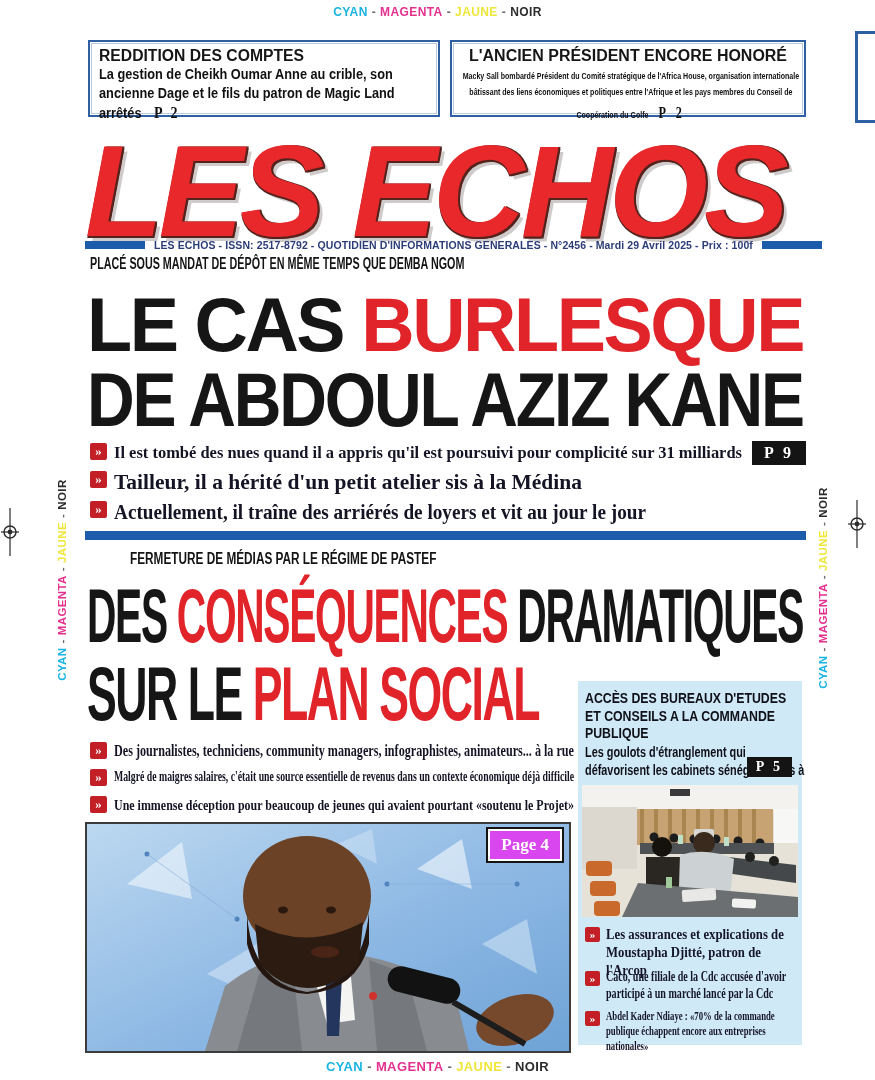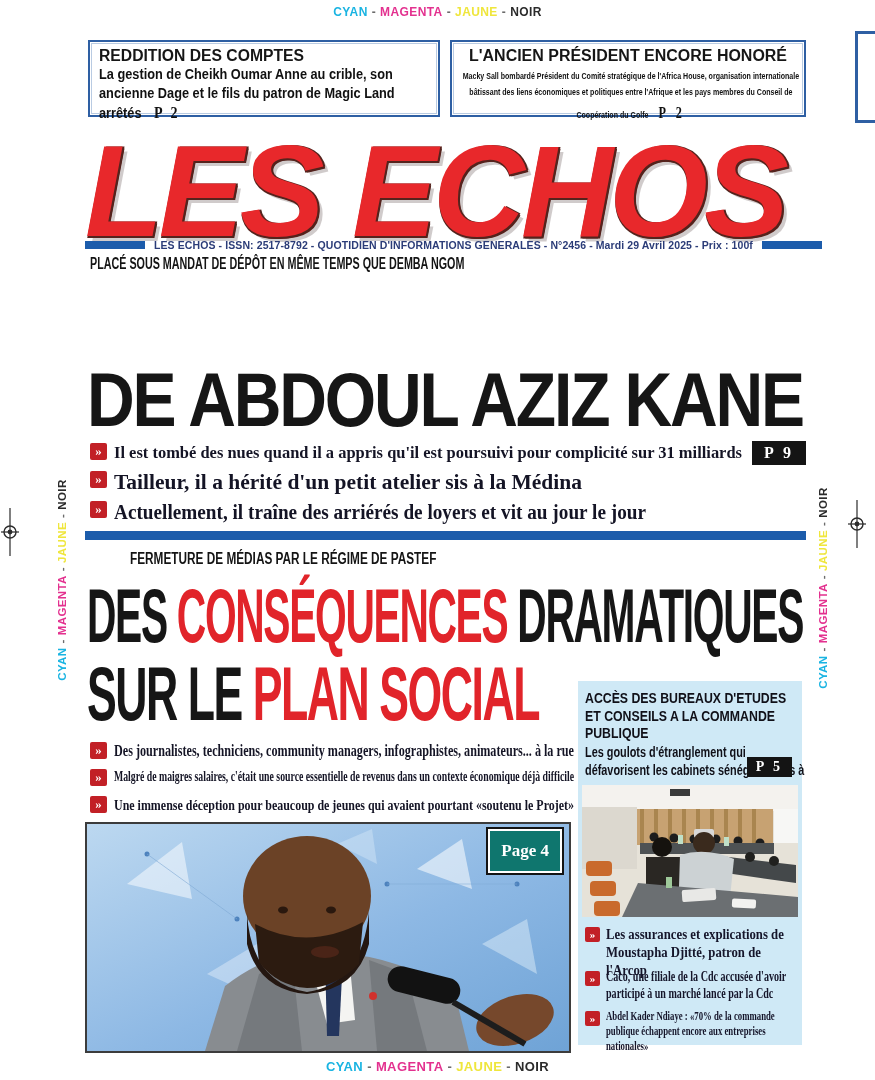--- a/index.html
+++ b/index.html
@@ -55,23 +55,23 @@
         font-size:13px;line-height:16px;text-align:center;margin-right:7px;border-radius:2px;
         font-family:"Liberation Serif","DejaVu Serif",serif;}
   .btxt{font-family:"Liberation Serif","DejaVu Serif",serif;font-weight:bold;color:#141425;}
   .pbadge{position:absolute;background:#141414;color:#fff;font-family:"Liberation Serif","DejaVu Serif",serif;
           font-weight:bold;font-size:16px;letter-spacing:3px;padding:3px 12px;}
   .divider{position:absolute;left:85px;width:721px;height:9px;background:#1c5cab;}
 
   
   .main-photo{position:absolute;left:85px;top:822px;width:486px;height:231px;
               border:2px solid #3c3c3c;box-sizing:border-box;overflow:hidden;background:#9cc3e8;}
-  .page-badge{position:absolute;top:5px;right:7px;background:#0f766e;color:#fff;
+  .page-badge{position:absolute;top:5px;right:7px;background:#d946ef;color:#fff;
               font-family:"Liberation Serif","DejaVu Serif",serif;font-weight:bold;font-size:17px;
-              padding:10px 11px;border:2px solid #fff;outline:2px solid #141414;text-align:right;}
+              padding:4px 11px;border:2px solid #fff;outline:2px solid #141414;text-align:right;}
 
   
   .sidebar{position:absolute;left:578px;top:681px;width:224px;height:364px;background:#cfe9f6;
            box-sizing:border-box;}
   .sb-title{position:absolute;top:8px;left:7px;width:260px;font-weight:bold;font-size:15px;
             line-height:1.18;color:#101018;transform:scaleX(.82);transform-origin:0 0;}
   .sb-sub{position:absolute;top:62px;left:7px;width:300px;font-weight:bold;font-size:14.5px;
           line-height:1.25;color:#101018;transform:scaleX(.75);transform-origin:0 0;}
   .sb-badge{position:absolute;top:76px;right:10px;background:#141414;color:#fff;
             font-family:"Liberation Serif","DejaVu Serif",serif;font-weight:bold;font-size:14px;
@@ -110,20 +110,23 @@
     <span class="fitw" style="transform: scaleX(0.978679);">LES ECHOS</span>
   </div>
   <div class="issn-row">
     <div class="issn-bar"></div>
     <span class="issn-text">LES ECHOS - ISSN: 2517-8792 - QUOTIDIEN D'INFORMATIONS GENERALES - N°2456 - Mardi 29 Avril 2025 - Prix : 100f</span>
     <div class="issn-bar"></div>
   </div>
 
   <div class="kicker" style="top:255px;">
     <span class="fitw" style="transform: scaleX(0.671735);">PLACÉ SOUS MANDAT DE DÉPÔT EN MÊME TEMPS QUE DEMBA NGOM</span>
+  </div>
+  <div class="headline" style="top:287px;">
+    <span class="fitw" style="transform: scaleX(0.971547);"><span>LE CAS </span><span class="red">BURLESQUE</span></span>
   </div>
   <div class="headline" style="top:362px;">
     <span class="fitw" style="transform: scaleX(0.869262);">DE ABDOUL AZIZ KANE</span>
   </div>
 
   <div class="brow" style="top:443px;">
     <span class="chev">»</span>
     <span class="btxt fitw" style="font-size: 16.5px; transform: scaleX(0.998014);">Il est tombé des nues quand il a appris qu'il est poursuivi pour complicité sur 31 milliards</span>
   </div>
   <div class="pbadge" style="left:752px;top:441px;">P 9</div>

